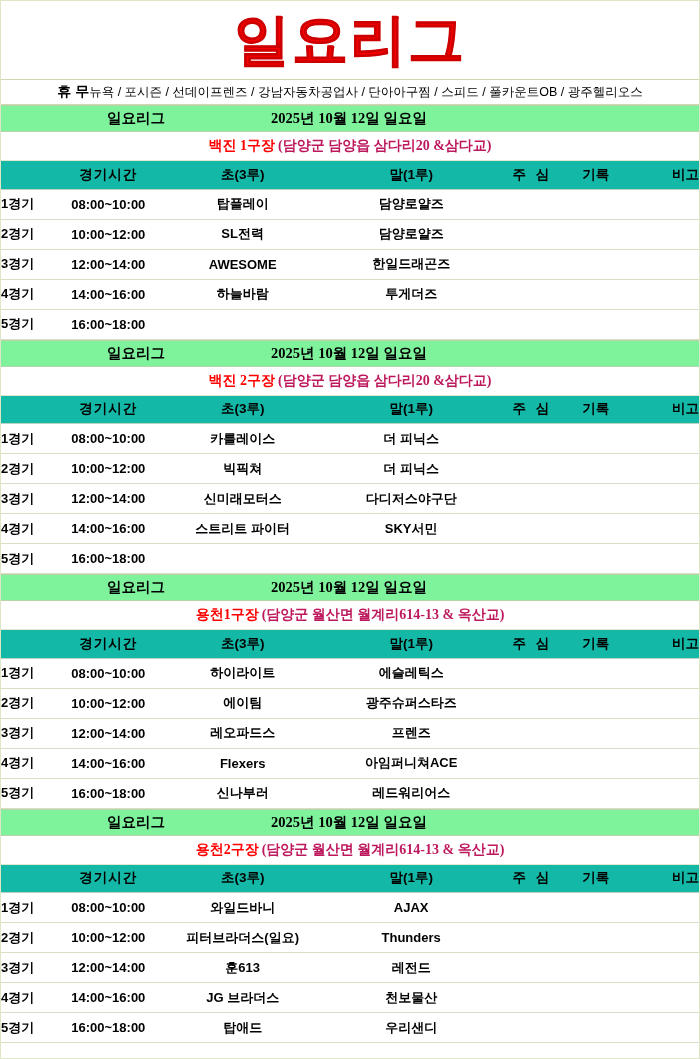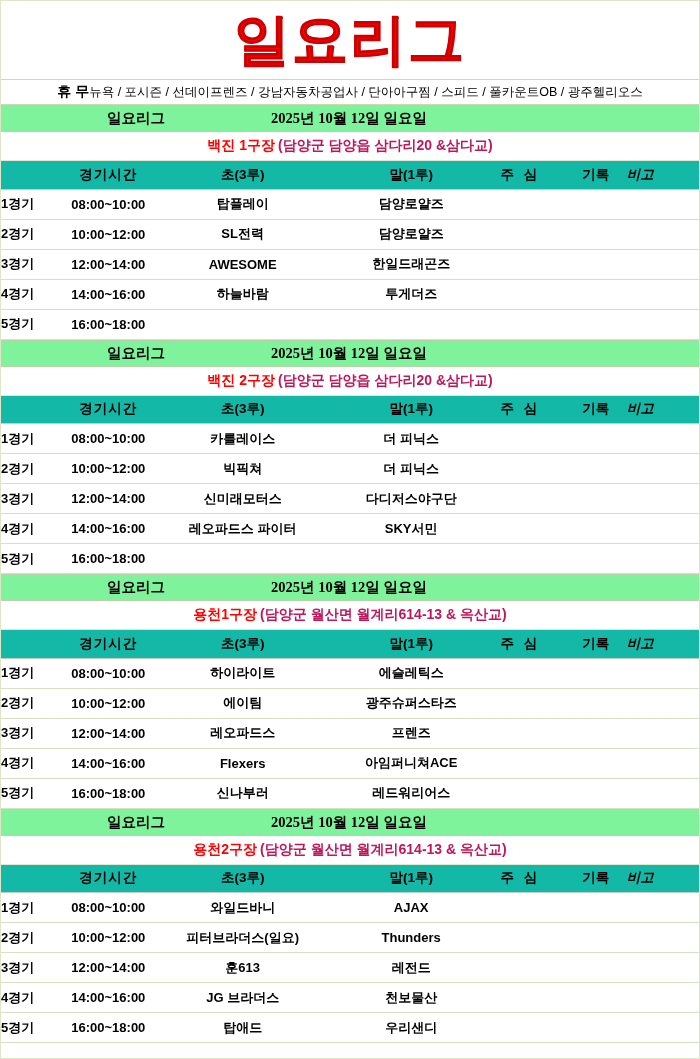--- a/index.html
+++ b/index.html
@@ -81,20 +81,21 @@
     font-family: Liberation Serif, serif;
   }
   .row-venue {
     height: 29px;
     background: #ffffff;
     border-bottom: 1px solid #e2e8cf;
     display: flex;
     align-items: center;
     justify-content: center;
     font-size: 14px;
+    font-family: Liberation Serif, serif;
   }
   .row-venue .venue-name {
     color: #ff0000;
     font-weight: bold;
   }
   .row-venue .venue-addr {
     color: #be185d;
     font-weight: bold;
     margin-left: 3px;
   }
@@ -114,23 +115,23 @@
     background: #14b8a6;
     font-weight: bold;
     font-size: 13.5px;
     height: 28px;
     border-bottom: 1px solid #bcd2c0;
   }
   .c-no    { width: 52px;  text-align: left;  padding-left: 4px; font-weight: bold; font-size: 12.5px;}
   .c-time  { width: 110px; text-align: center; font-weight: bold; font-size: 13px;}
   .c-home  { width: 158px; text-align: center; font-weight: bold; margin-top: 15px; }
   .c-away  { width: 178px; text-align: center; font-weight: bold; }
-  .c-ref   { width: 64px;  text-align: left; font-weight: bold; }
+  .c-ref   { width: 64px;  text-align: center; font-weight: bold; }
   .c-rec   { width: 62px;  text-align: center; font-weight: bold; }
-  .c-note  { width: 72px;  text-align: left; font-weight: bold; font-style: italic; }
+  .c-note  { width: 72px;  text-align: right; font-weight: bold; }
   thead .c-no { text-align: center; padding-left: 0; }
   thead .c-time { letter-spacing: 1px; }
   thead .c-ref { letter-spacing: 3px; }
 </style>
 </head>
 <body>
 
 <div class="page">
 
   <div class="title-bar">
@@ -258,21 +259,21 @@
               <td class="c-time">12:00~14:00</td>
               <td class="c-home">신미래모터스</td>
               <td class="c-away">다디저스야구단</td>
               <td class="c-ref"></td>
               <td class="c-rec"></td>
               <td class="c-note"></td>
             </tr>
             <tr>
               <td class="c-no">4경기</td>
               <td class="c-time">14:00~16:00</td>
-              <td class="c-home">레오파드스 파이터</td>
+              <td class="c-home">스트리트 파이터</td>
               <td class="c-away">SKY서민</td>
               <td class="c-ref"></td>
               <td class="c-rec"></td>
               <td class="c-note"></td>
             </tr>
             <tr>
               <td class="c-no">5경기</td>
               <td class="c-time">16:00~18:00</td>
               <td class="c-home"></td>
               <td class="c-away"></td>

